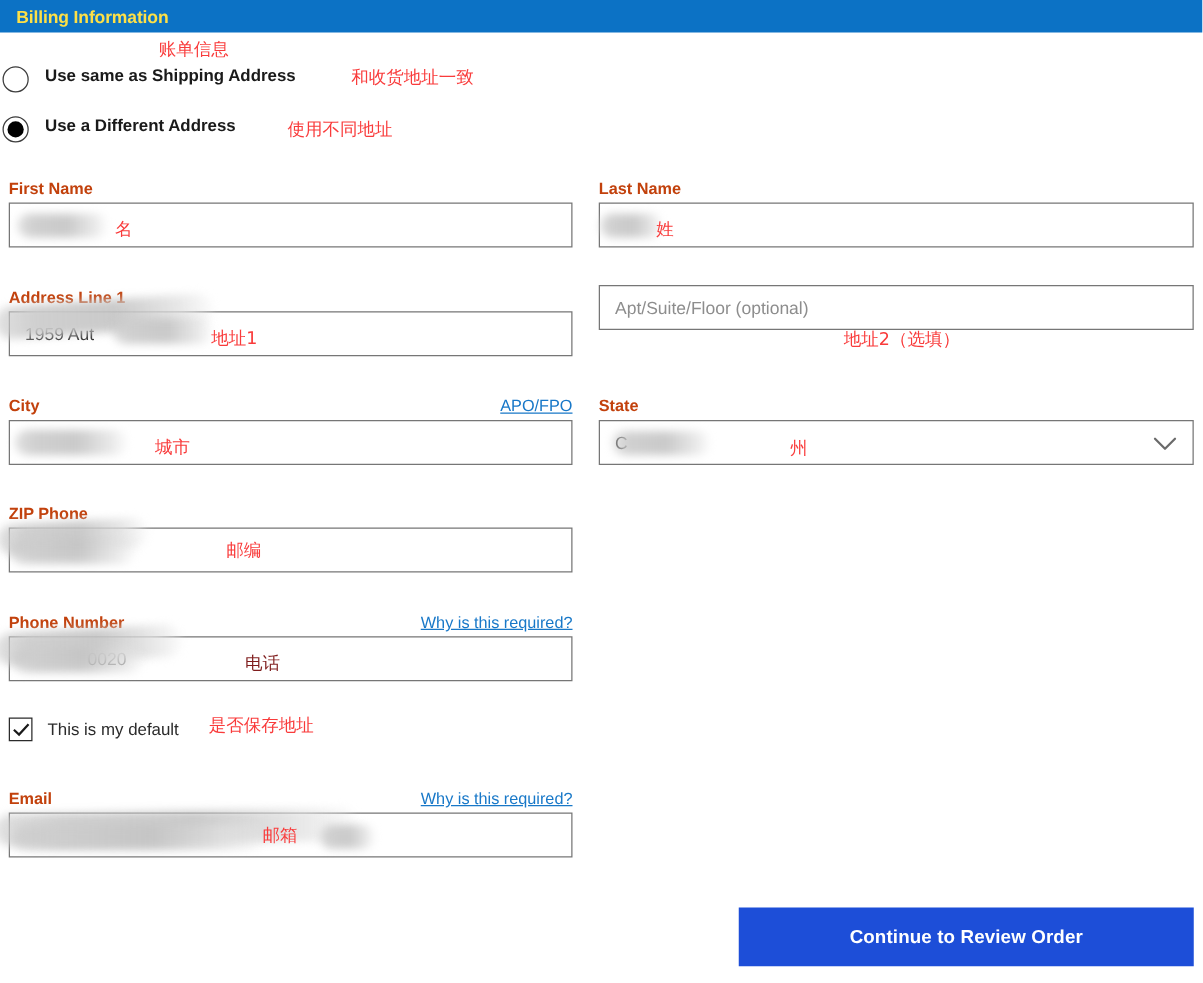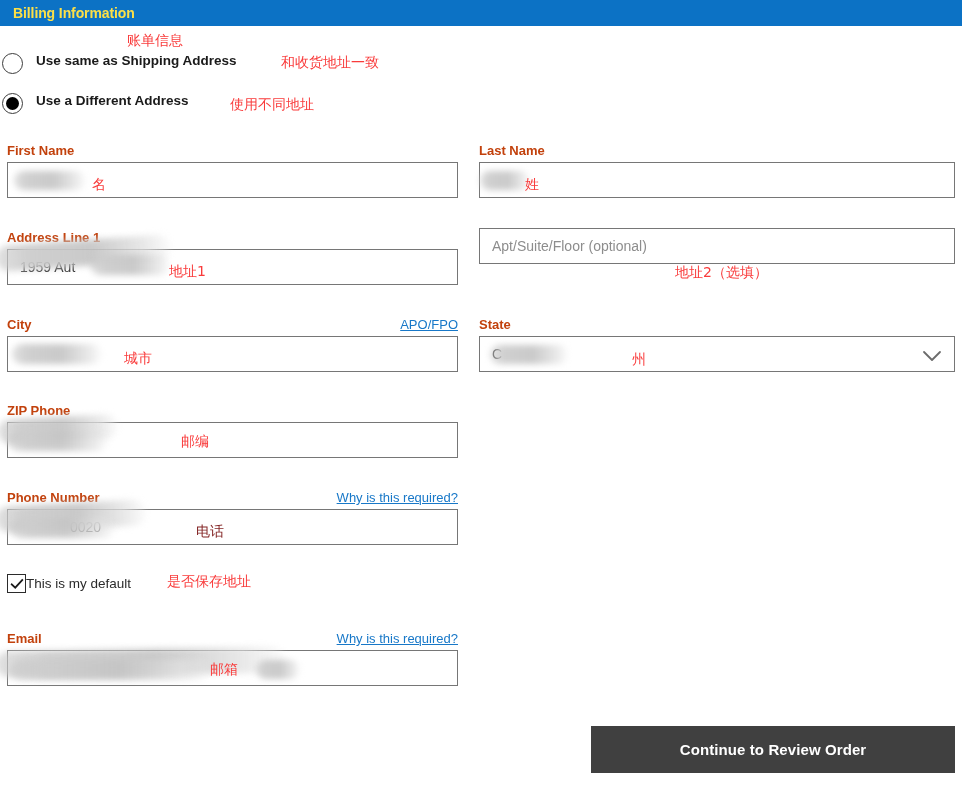--- a/index.html
+++ b/index.html
@@ -156,20 +156,21 @@
     border: 1.6px solid #2b2b2b;
     background: #fff;
     display: inline-flex;
     align-items: center; justify-content: center;
     flex: none;
   }
   .checkbox svg { display: block; }
   .default-label {
     font-size: 13.5px;
     color: #2b2b2b;
+    margin-left: 12px;
     white-space: nowrap;
   }
 
   
   .submit-button {
     position: absolute;
     left: 591px; top: 726px;
     width: 364px; height: 47px;
     background: #000000;
     color: #ffffff;
@@ -317,21 +318,21 @@
     <span class="field-link">Why is this required?</span>
   </div>
   <div class="input-box">
     <span class="value"></span>
     <span class="redact" style="left:-12px; top:-2px; width:290px; height:26px; transform:rotate(-1deg);"></span>
     <span class="redact" style="left:2px; top:9px; width:200px; height:20px;"></span>
     <span class="redact" style="left:248px; top:9px; width:44px; height:19px;"></span>
   </div>
 </div>
 
-<button class="submit-button" style="background: #404040;">Continue to Review Order</button>
+<button class="submit-button" style="background: #1d4ed8;">Continue to Review Order</button>
 
 <div id="annotation-layer">
     <span class="annot lg" style="left: 127px; top: 33px; color: rgb(249, 59, 59);">账单信息</span>
     <span class="annot lg" style="left: 281px; top: 55px; color: rgb(249, 59, 59);">和收货地址一致</span>
     <span class="annot lg" style="left: 230px; top: 97px; color: rgb(249, 59, 59);">使用不同地址</span>
     <span class="annot lg" style="left: 92px; top: 177px; color: rgb(249, 59, 59);">名</span>
     <span class="annot lg" style="left: 525px; top: 177px; color: rgb(249, 59, 59);">姓</span>
     <span class="annot lg" style="left: 169px; top: 264px; color: rgb(249, 59, 59);">地址1</span>
     <span class="annot lg" style="left: 675px; top: 265px; color: rgb(249, 59, 59);">地址2（选填）</span>
     <span class="annot lg" style="left: 124px; top: 351px; color: rgb(249, 59, 59);">城市</span>

